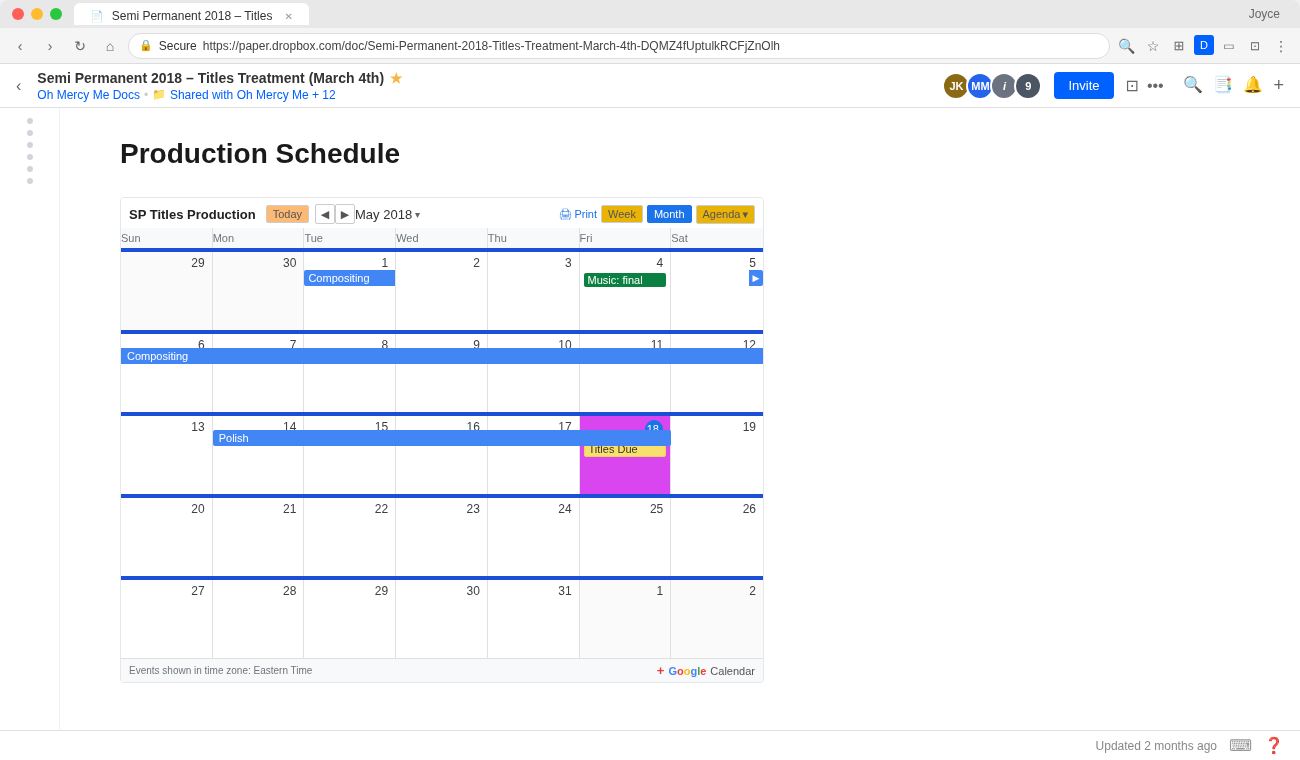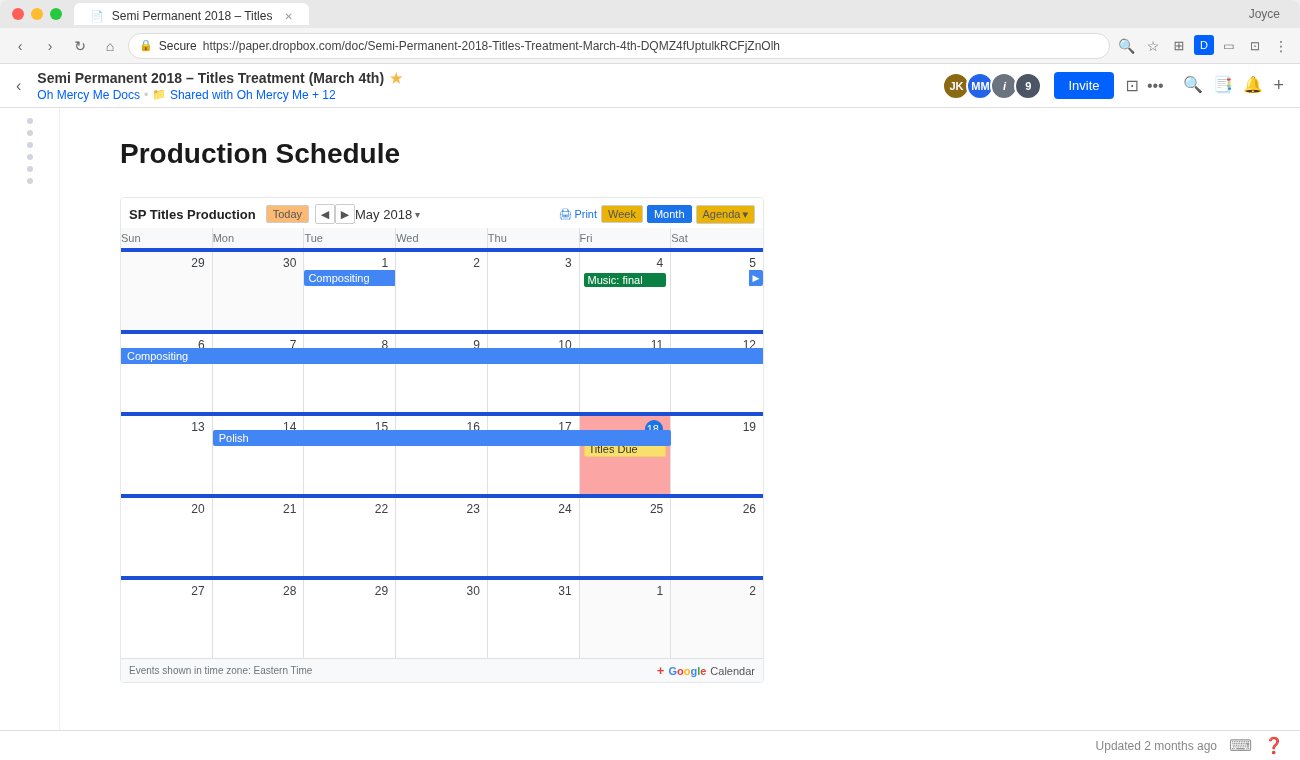--- a/index.html
+++ b/index.html
@@ -63,21 +63,21 @@
     .cal-view-btn { font-size: 11px; color: #555; padding: 2px 6px; border: 1px solid #ccc; border-radius: 2px; cursor: pointer; background: #eab308; }
     .cal-view-btn.active { background: #1a73e8; color: white; border-color: #1a73e8; }
     .cal-view-btn.agenda-btn { display: flex; align-items: center; gap: 2px; }
     .cal-days-header { display: grid; grid-template-columns: repeat(7, 1fr); background: #f8f9fa; }
     .cal-day-header { text-align: left; font-size: 11px; color: #70757a; padding: 4px 0; border-right: 1px solid #e0e0e0; font-weight: 500; }
     .cal-day-header:last-child { border-right: none; }
     .cal-week { display: grid; grid-template-columns: repeat(7, 1fr); border-top: 4px solid #1d4ed8; }
     .cal-cell { min-height: 78px; border-right: 1px solid #e0e0e0; padding: 2px 4px; position: relative; background: white; }
     .cal-cell:last-child { border-right: none; }
     .cal-cell.other-month { background: #fafafa; }
-    .cal-cell.today { background: #fca5a5; }
+    .cal-cell.today { background: #d946ef; }
     .cal-date { font-size: 12px; color: #3c4043; text-align: right; padding: 2px 3px 3px 0; }
     .cal-date.today-num { background: #1a73e8; color: white; border-radius: 50%; width: 18px; height: 18px; display: flex; align-items: center; justify-content: center; margin-left: auto; font-size: 11px; }
     .cal-event { font-size: 11px; padding: 1px 4px; border-radius: 2px; margin-bottom: 2px; white-space: nowrap; overflow: hidden; text-overflow: ellipsis; }
     .event-green { background: #0b8043; color: white; }
     .event-yellow { background: #f9e06c; color: #333; border: 1px solid #f0d060; }
 
     .cal-footer { background: #f8f9fa; padding: 4px 8px; display: flex; align-items: center; justify-content: space-between; border-top: 1px solid #e0e0e0; }
     .cal-footer-text { font-size: 10px; color: #70757a; }
     .cal-footer-google { display: flex; align-items: center; gap: 4px; font-size: 11px; color: #555; }
     .google-plus { color: #e53935; font-size: 13px; font-weight: 700; }

